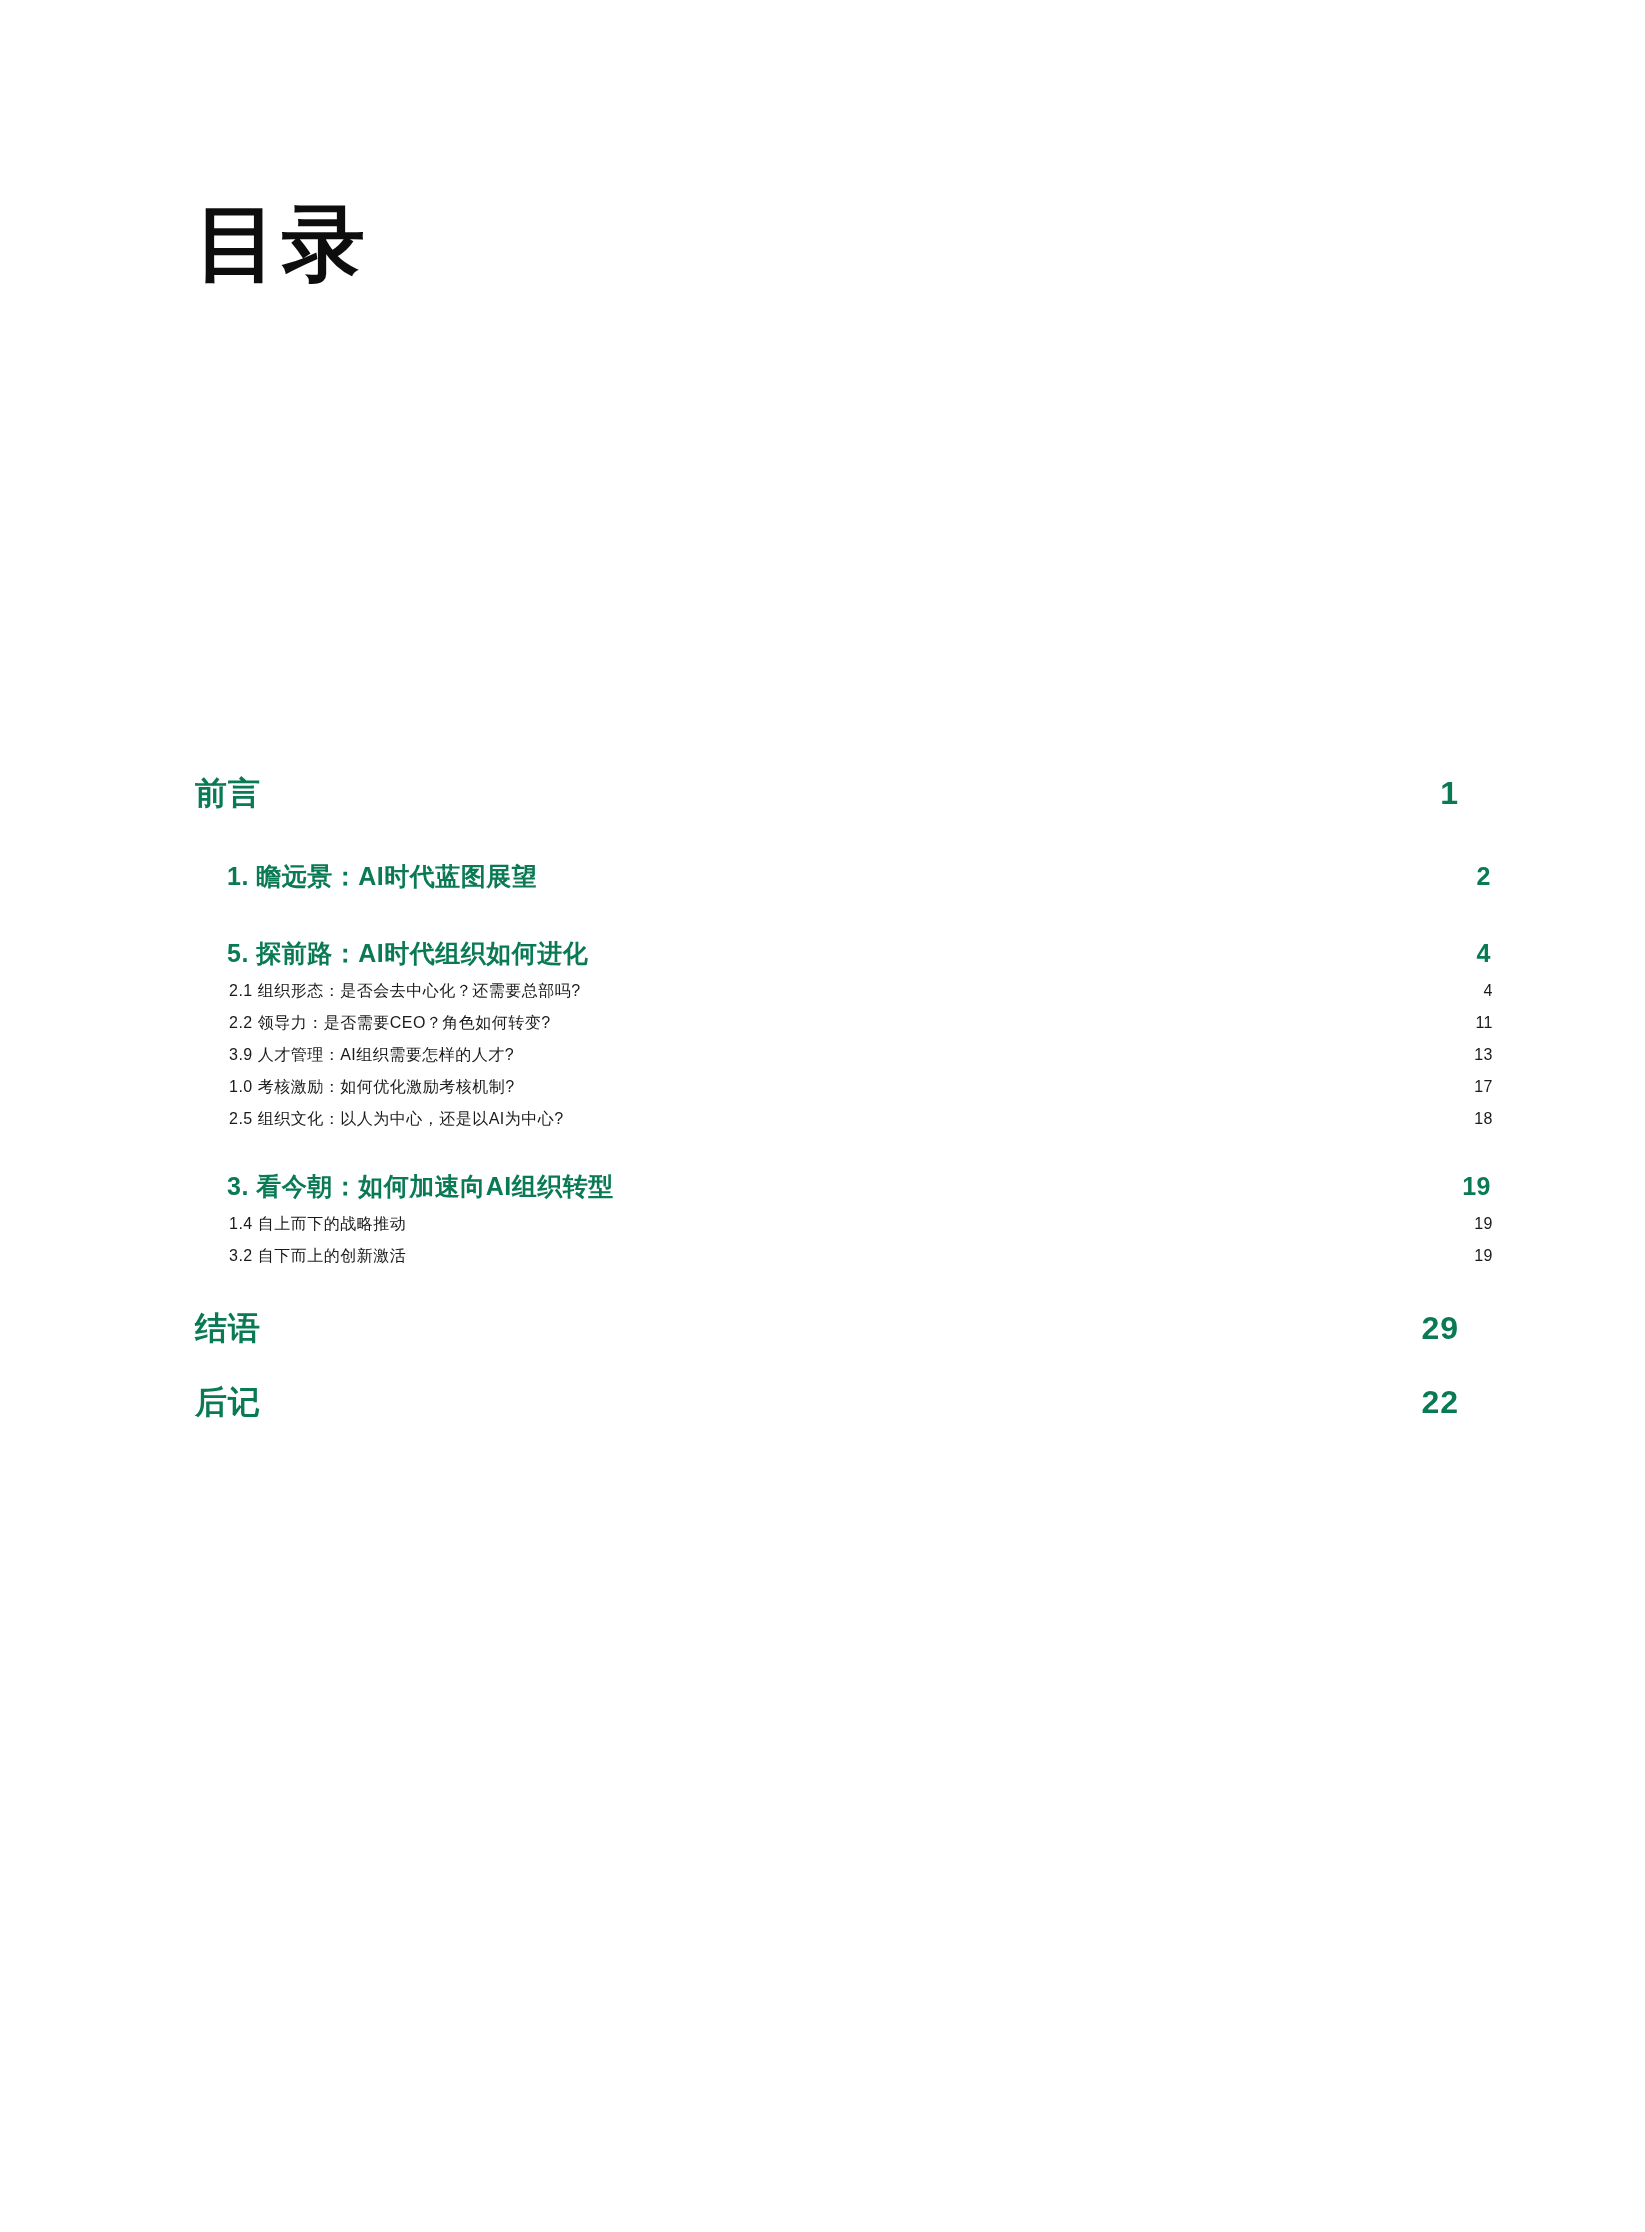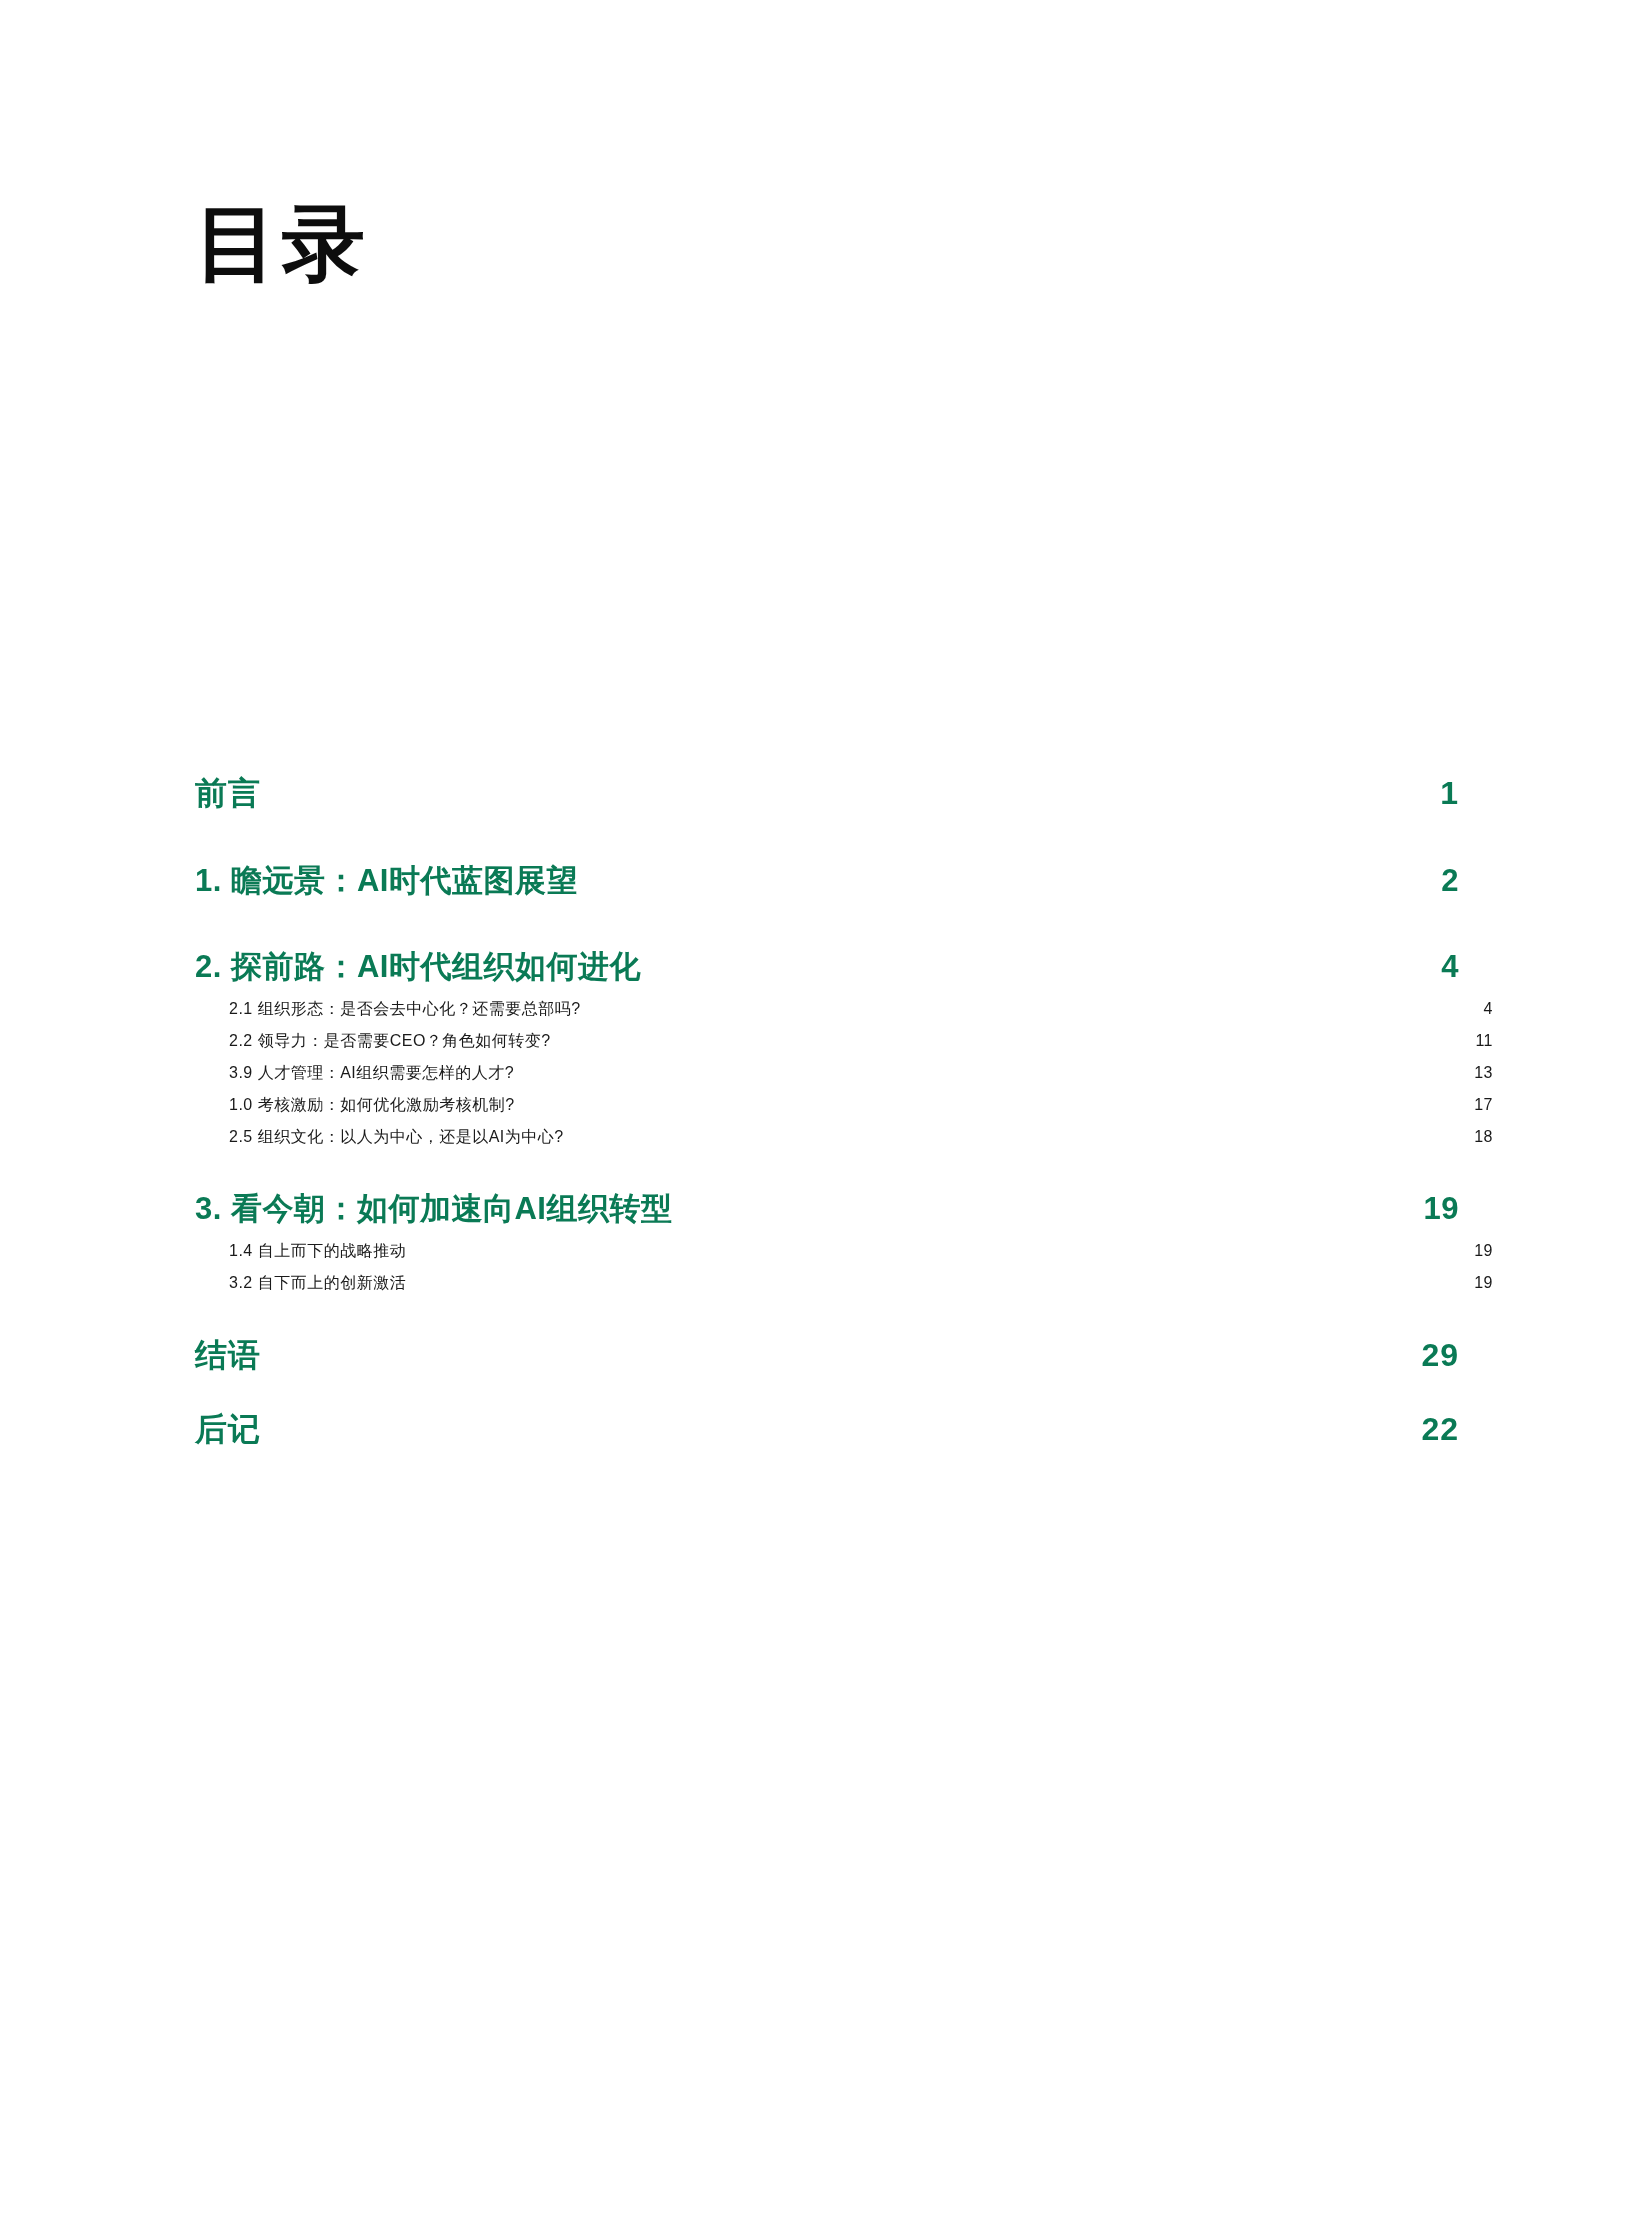--- a/index.html
+++ b/index.html
@@ -57,24 +57,25 @@
   .lvl0 {
     font-size: 32px;
     font-weight: 700;
     color: #0a7a55;
     letter-spacing: 1px;
   }
   .lvl0 .page-no { font-weight: 700; color: #0a7a55; }
 
   
   .lvl1 {
-    font-size: 31px;
+    font-size: 25px;
     font-weight: 700;
     color: #0a7a55;
     letter-spacing: 0.5px;
+    margin-left: 32px;
   }
   .lvl1 .page-no { font-weight: 700; color: #0a7a55; }
 
   
   .lvl2 {
     font-size: 16px;
     font-weight: 400;
     color: #1a1a1a;
     letter-spacing: 0.5px;
     padding-left: 34px;
@@ -103,21 +104,21 @@
     <div class="gap-xl"></div>
 
     <div class="entry lvl1">
       <span class="label">1. 瞻远景：AI时代蓝图展望</span>
       <span class="page-no">2</span>
     </div>
 
     <div class="gap-xl"></div>
 
     <div class="entry lvl1">
-      <span class="label">2. 探前路：AI时代组织如何进化</span>
+      <span class="label">5. 探前路：AI时代组织如何进化</span>
       <span class="page-no">4</span>
     </div>
 
     <div class="row-sp"></div>
 
     <div class="entry lvl2">
       <span class="label">2.1 组织形态：是否会去中心化？还需要总部吗?</span>
       <span class="page-no">4</span>
     </div>
 

